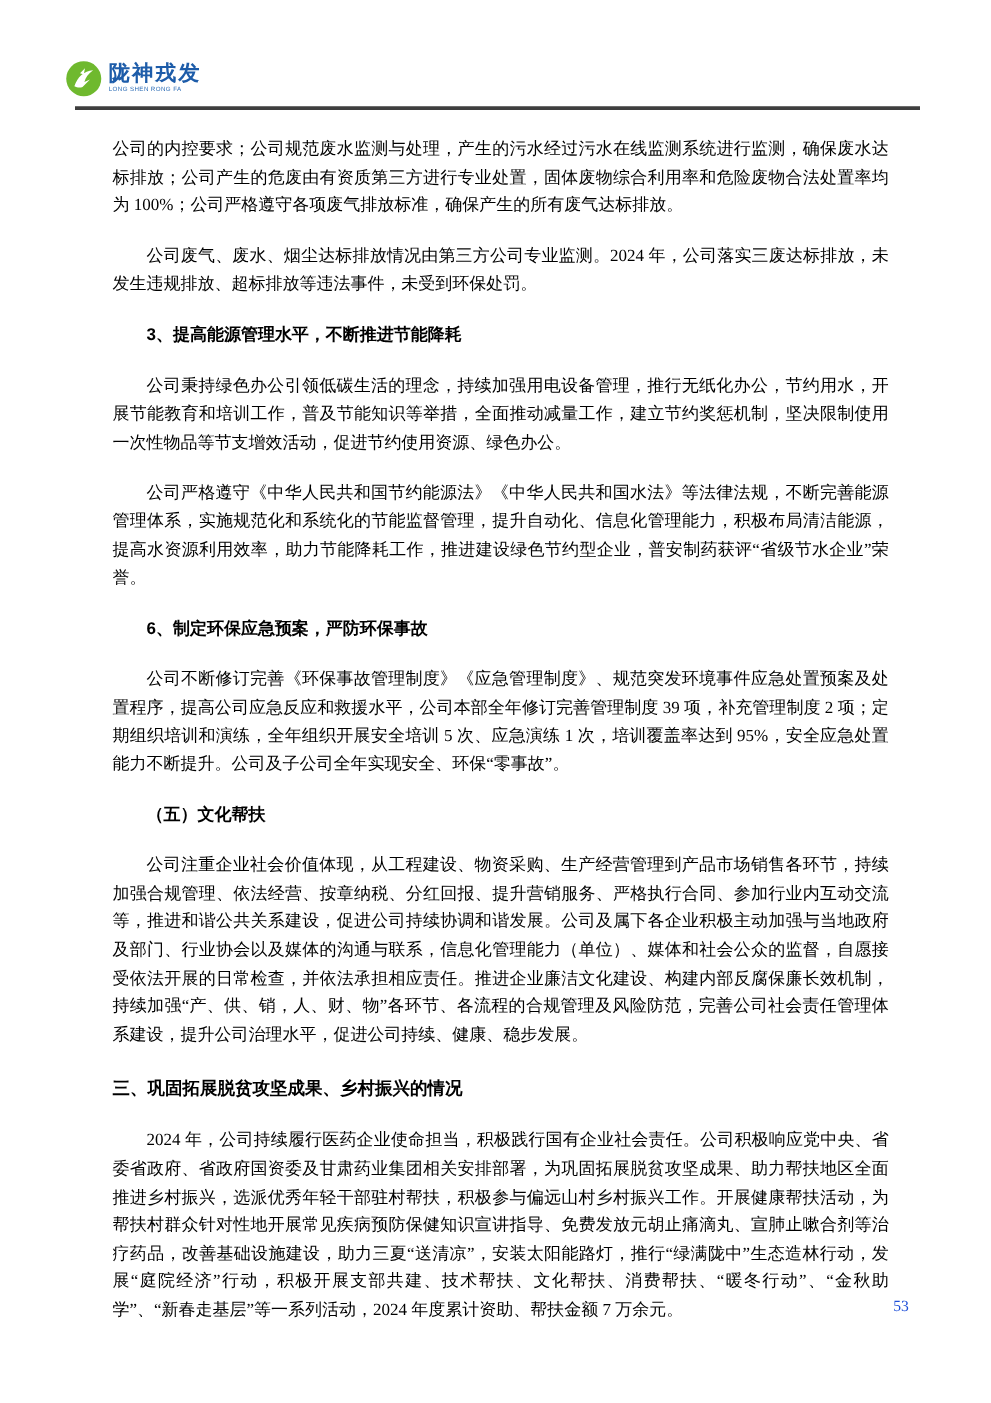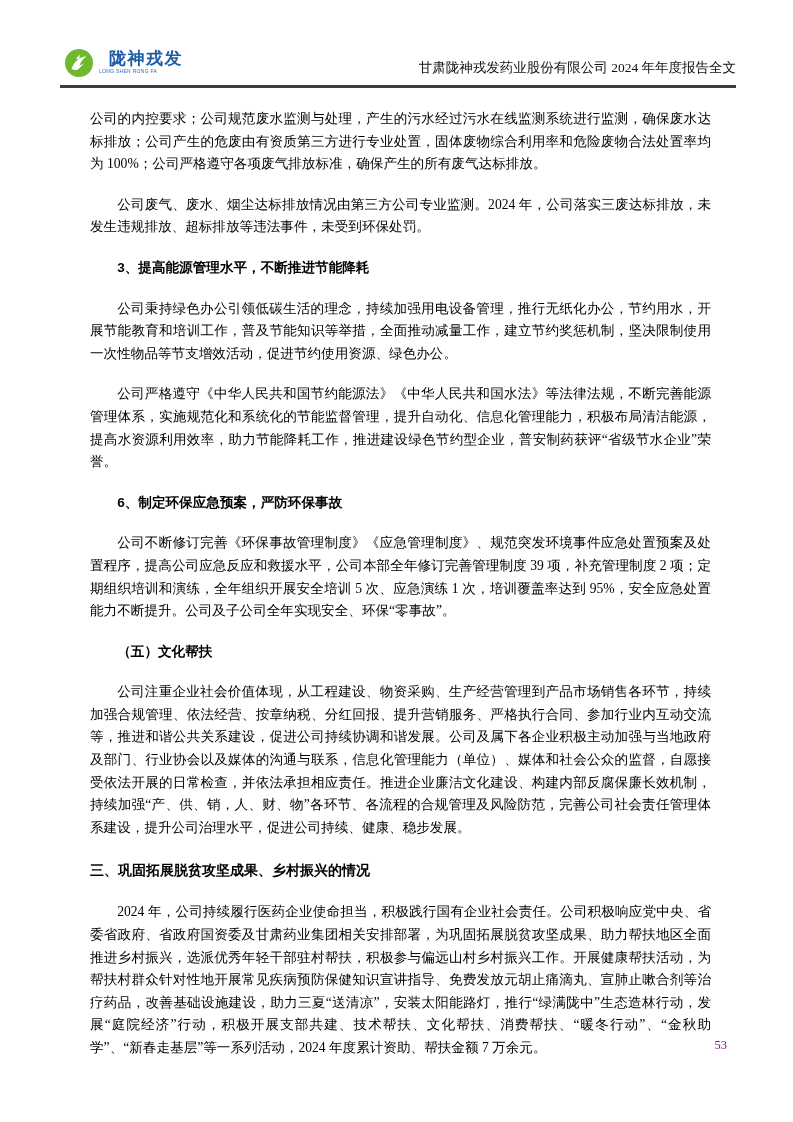--- a/index.html
+++ b/index.html
@@ -7,21 +7,21 @@
     width:793px; height:1122px;
     background:#ffffff;
     position:relative;
     font-family:"Liberation Serif","DejaVu Serif",serif;
     color:#000;
     overflow:hidden;
   }
   .page { position:absolute; inset:0; background:#fff; }
 
   
-  .header { position:absolute; left:60px; right:57px; top:46px; height:40px;text-align:center; }
+  .header { position:absolute; left:48px; right:57px; top:46px; height:40px; }
   .logo { position:absolute; left:4px; top:2px; display:flex; align-items:flex-start; gap:5px; }
   .logo-mark { width:30px; height:30px; flex:0 0 auto; }
   .logo-text { display:flex; flex-direction:column; margin-top:1px; }
   .logo-cn {
     font-family:"Liberation Sans","DejaVu Sans",sans-serif;
     font-weight:bold; font-size:17px; line-height:19px;
     color:#1d5ca9; letter-spacing:1.5px;
   }
   .logo-en {
     font-family:"Liberation Sans","DejaVu Sans",sans-serif;
@@ -55,21 +55,21 @@
   .blk.section {
     font-family:"Liberation Sans","DejaVu Sans",sans-serif;
     font-weight:bold; font-size:14px; line-height:26px;
     text-indent:0; margin:15px 0 16px -8px;
     text-align:left;
   }
 
   
   .footer-page {
     position:absolute; right:66px; top:1038px;
-    font-size:12.5px; color:#701a75;
+    font-size:12.5px; color:#1d4ed8;
   }
 </style>
 </head>
 <body>
 
 <div class="page">
 
   <div class="header">
     <div class="logo">
       <span class="logo-mark">
@@ -77,21 +77,20 @@
           <circle cx="15" cy="15" r="14" fill="#6fb92e"></circle>
           <path d="M7.5 21 C10 13.5, 15 9, 22.5 8.2 C18.5 11, 16.5 14, 15.5 17.5 L20 15.5 L14 21.5 C12 22.5, 9.5 22, 7.5 21 Z" fill="#ffffff"></path>
           <path d="M12 10.5 L16 6.5 L15 11.5 Z" fill="#ffffff"></path>
         </svg>
       </span>
       <span class="logo-text">
         <span class="logo-cn">陇神戎发</span>
         <span class="logo-en">LONG SHEN RONG FA</span>
       </span>
     </div>
-    <div class="header-title">甘肃陇神戎发药业股份有限公司 2024 年年度报告全文</div>
   </div>
 
   <div class="header-rule"></div>
 
   <div class="content">
       <p class="blk continuation">公司的内控要求；公司规范废水监测与处理，产生的污水经过污水在线监测系统进行监测，确保废水达标排放；公司产生的危废由有资质第三方进行专业处置，固体废物综合利用率和危险废物合法处置率均为 100%；公司严格遵守各项废气排放标准，确保产生的所有废气达标排放。</p>
       <p class="blk paragraph">公司废气、废水、烟尘达标排放情况由第三方公司专业监测。2024 年，公司落实三废达标排放，未发生违规排放、超标排放等违法事件，未受到环保处罚。</p>
       <p class="blk heading3">3、提高能源管理水平，不断推进节能降耗</p>
       <p class="blk paragraph">公司秉持绿色办公引领低碳生活的理念，持续加强用电设备管理，推行无纸化办公，节约用水，开展节能教育和培训工作，普及节能知识等举措，全面推动减量工作，建立节约奖惩机制，坚决限制使用一次性物品等节支增效活动，促进节约使用资源、绿色办公。</p>
       <p class="blk paragraph">公司严格遵守《中华人民共和国节约能源法》《中华人民共和国水法》等法律法规，不断完善能源管理体系，实施规范化和系统化的节能监督管理，提升自动化、信息化管理能力，积极布局清洁能源，提高水资源利用效率，助力节能降耗工作，推进建设绿色节约型企业，普安制药获评“省级节水企业”荣誉。</p>

